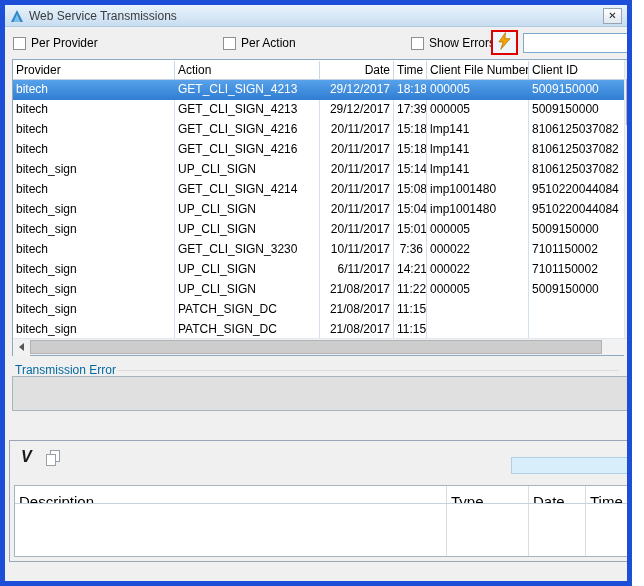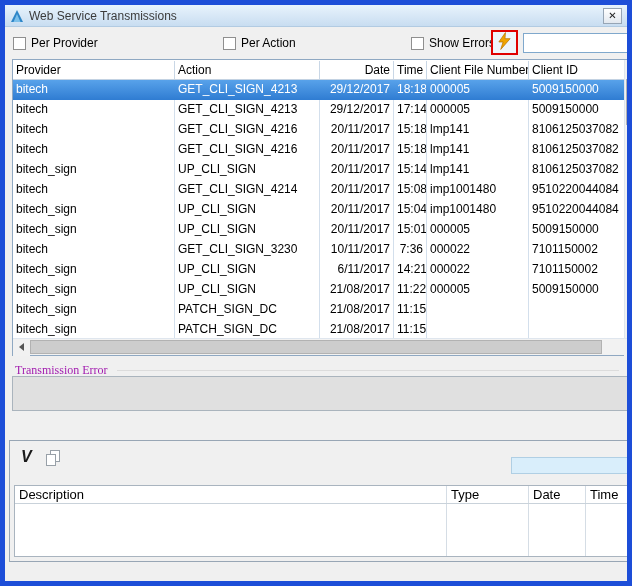--- a/index.html
+++ b/index.html
@@ -65,21 +65,21 @@
   .hs-left .tri{ border-top:4px solid transparent; border-bottom:4px solid transparent;
                 border-right:5px solid #555; margin-top:4px; }
   .hs-right .tri{ border-top:4px solid transparent; border-bottom:4px solid transparent;
                 border-left:5px solid #555; margin-top:4px; }
   .vs-thumb{ position:absolute; left:1px; top:19px; width:14px; height:46px;
              background:#cdcdcd; border:1px solid #b2b2b2; cursor:pointer; }
   .hs-thumb{ position:absolute; left:17px; top:1px; width:572px; height:14px;
              background:#cdcdcd; border:1px solid #b2b2b2; cursor:pointer; }
 
   
-  .error-label{ position:absolute; left:10px; top:358px; font-size:12px; color:#a21caf;font-family:Liberation Serif, serif; }
+  .error-label{ position:absolute; left:10px; top:358px; font-size:12px; color:#0369a1; }
   .error-line{ position:absolute; left:112px; top:365px; right:8px; height:1px; background:#dcdcdc; }
   .error-box{ position:absolute; left:7px; top:371px; width:630px; height:35px;
               background:#e0e0e0; border:1px solid #aab4bd; }
 
   
   .tab{ position:absolute; left:5px; top:413px; height:23px; padding:4px 9px 0;
         font-size:12px; color:#000; background:#f0f0f0;
         border:1px solid #98a6b5; border-bottom:none; z-index:2; cursor:pointer; }
   .tab-panel{ position:absolute; left:4px; top:435px; width:636px; height:122px;
               background:#f0f0f0; border:1px solid #98a6b5; }
@@ -90,21 +90,21 @@
   .copy-icon .page{ position:absolute; width:10px; height:12px; border:1px solid #98a0a8; background:#fff; }
   .copy-icon .back{ left:4px; top:0; }
   .copy-icon .front{ left:0; top:4px; }
 
   .docs-input{ position:absolute; right:5px; top:16px; width:128px; height:17px;
                background:#d9eefb; border:1px solid #b0cfe4; font-size:12px; padding:0 3px; }
 
   .docs-table{ position:absolute; left:4px; top:44px; right:4px; bottom:4px;
                background:#fff; border:1px solid #a9b4bf; display:flex; flex-direction:column; }
   .docs-header{ display:flex; height:18px; border-bottom:1px solid #c9d2da; }
-  .dcell{ font-size:13px; color:#000; padding:1px 4px; border-right:1px solid #d5dde5;
+  .dcell{ font-size:15px; color:#000; padding:7px 4px; border-right:1px solid #d5dde5;
           overflow:hidden; white-space:nowrap; }
   .d0{ width:432px; } .d1{ width:82px; } .d2{ width:57px; } .d3{ flex:1; border-right:none; }
   .docs-body{ flex:1; display:flex; }
   .dcol{ border-right:1px solid #d5dde5; }
   .dcol.d3{ border-right:none; }
 
   
   .close-btn{ position:absolute; left:565px; top:580px; width:72px; height:21px;
               background:linear-gradient(#fbfbfb,#e7ebef); border:1px solid #8796a5;
               font-size:12px; color:#000; display:flex; align-items:center;
@@ -172,21 +172,21 @@
           <div class="cell c1">GET_CLI_SIGN_4213</div>
           <div class="cell c2">29/12/2017</div>
           <div class="cell c3">18:18</div>
           <div class="cell c4">000005</div>
           <div class="cell c5">5009150000</div>
         </div>
         <div class="grid-row">
           <div class="cell c0">bitech</div>
           <div class="cell c1">GET_CLI_SIGN_4213</div>
           <div class="cell c2">29/12/2017</div>
-          <div class="cell c3">17:14</div>
+          <div class="cell c3">17:39</div>
           <div class="cell c4">000005</div>
           <div class="cell c5">5009150000</div>
         </div>
         <div class="grid-row">
           <div class="cell c0">bitech</div>
           <div class="cell c1">GET_CLI_SIGN_4216</div>
           <div class="cell c2">20/11/2017</div>
           <div class="cell c3">15:18</div>
           <div class="cell c4">lmp141</div>
           <div class="cell c5">8106125037082</div>

